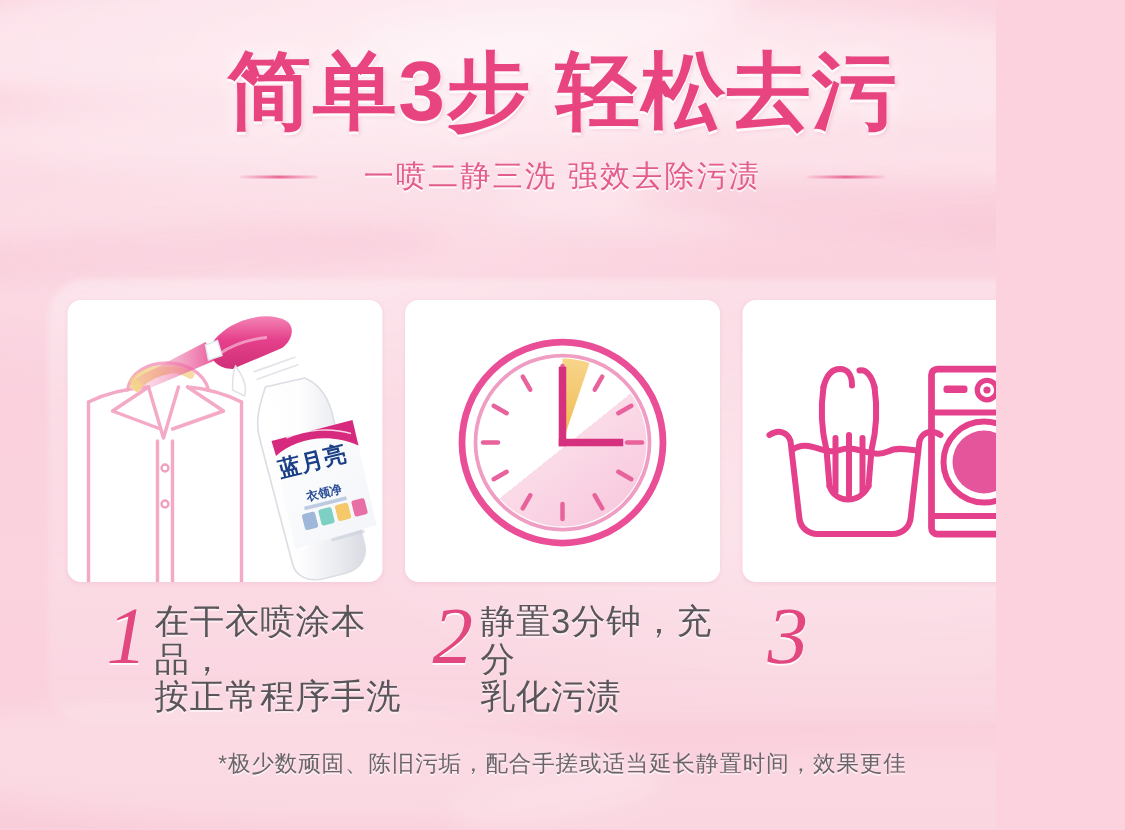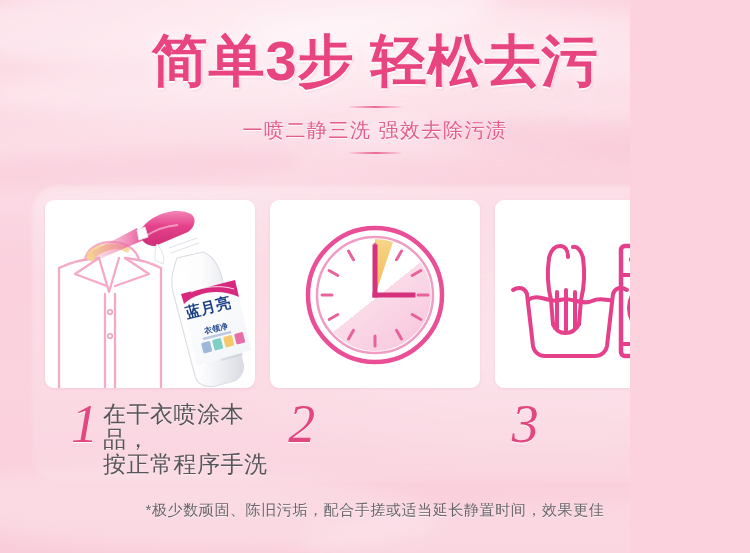--- a/index.html
+++ b/index.html
@@ -16,20 +16,21 @@
   #page {
     position: relative;
     width: 630px;
     height: 553px;
     background:
       radial-gradient(ellipse 600px 180px at 55% 8%, rgba(255,255,255,0.45), rgba(255,255,255,0) 70%),
       radial-gradient(ellipse 520px 150px at 20% 30%, rgba(255,255,255,0.30), rgba(255,255,255,0) 72%),
       radial-gradient(ellipse 500px 200px at 85% 62%, rgba(255,255,255,0.26), rgba(255,255,255,0) 70%),
       linear-gradient(180deg, #fbd0dd 0%, #fcd7e2 18%, #fad0dd 40%, #fbd3df 70%, #f9cdda 100%);
     overflow: hidden;
+    padding-left: 34px;
   }
 
   
   .wave {
     position: absolute;
     pointer-events: none;
     border-radius: 50%;
     filter: blur(9px);
   }
   .wave.w1 { left: -60px;  top: -30px;  width: 560px; height: 90px;  background: rgba(255,255,255,0.38); transform: rotate(-4deg); }
@@ -71,23 +72,22 @@
       0 2px 0 rgba(255,255,255,0.85),
       0 0 14px rgba(255,255,255,0.75),
       1px 2px 3px rgba(214,70,120,0.28);
   }
   .title .gap { display: inline-block; width: 16px; }
 
   .subtitle-row {
     display: flex;
     align-items: center;
     justify-content: center;
-    gap: 10px;
+    gap: 30px;
     margin-top: 14px;
-    flex-direction: column;
   }
   .sub-line {
     width: 52px;
     height: 2px;
     background: linear-gradient(90deg, rgba(233,100,146,0.1), #ea6a96, rgba(233,100,146,0.1));
     border-radius: 2px;
   }
   .subtitle {
     font-size: 20px;
     line-height: 24px;
@@ -372,20 +372,24 @@
   <div class="steps">
     <div class="step">
       <span class="step-num">1</span>
       <span class="step-text">
         <span>在干衣喷涂本品，</span><br>
         <span>按正常程序手洗</span>
       </span>
     </div>
     <div class="step">
       <span class="step-num">2</span>
+      <span class="step-text">
+        <span>静置3分钟，充分</span><br>
+        <span>乳化污渍</span>
+      </span>
     </div>
     <div class="step">
       <span class="step-num">3</span>
     </div>
   </div>
 
   <div class="footnote">*极少数顽固、陈旧污垢，配合手搓或适当延长静置时间，效果更佳</div>
 
 </div>
 

